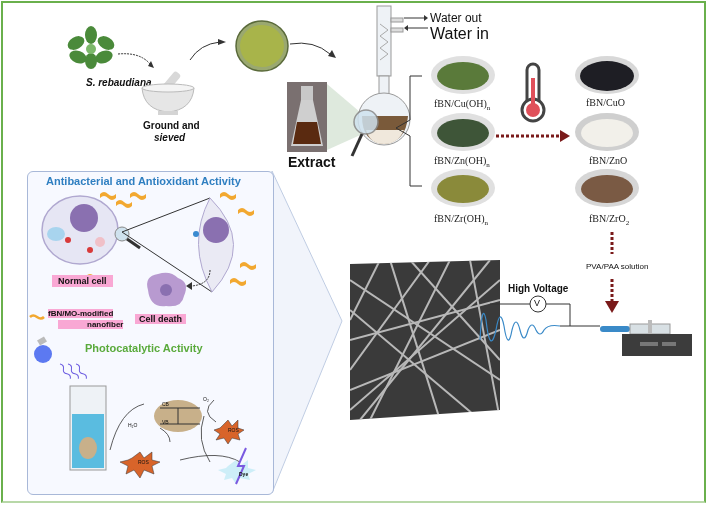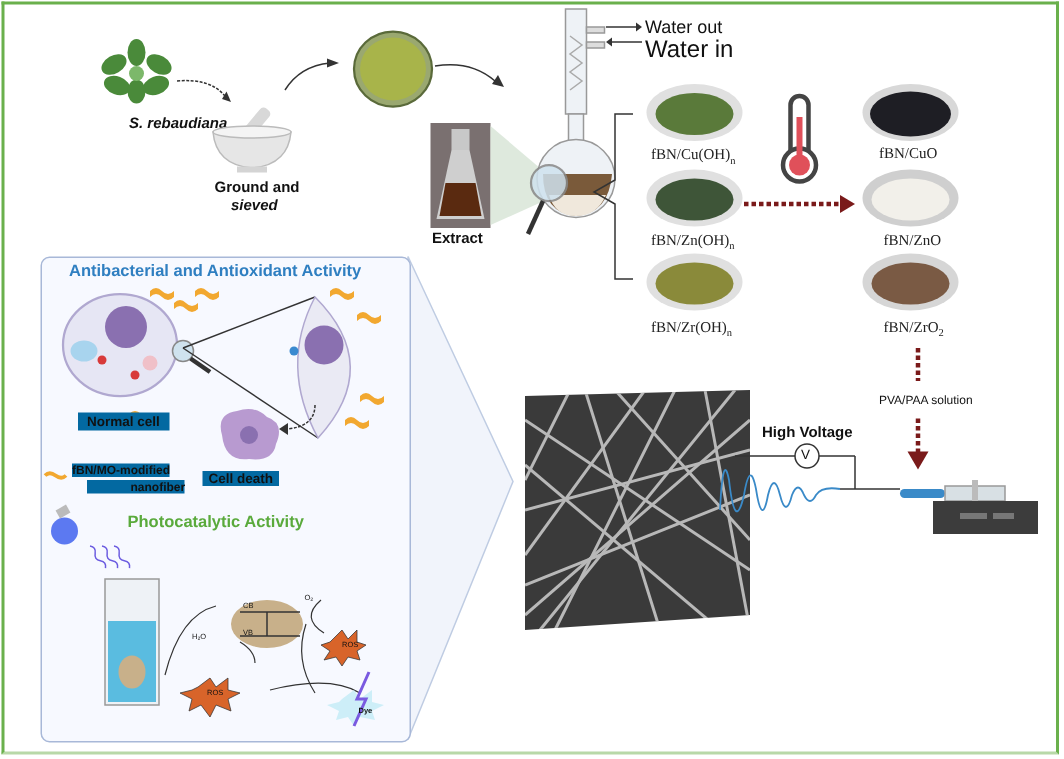--- a/index.html
+++ b/index.html
@@ -2,21 +2,21 @@
 <html><head>
 <meta charset="utf-8">
 <style>
   html,body{margin:0;padding:0;background:#ffffff;}
   body{width:709px;height:506px;position:relative;overflow:hidden;font-family:"Liberation Sans",sans-serif;}
   .frame{position:absolute;left:1px;top:1px;width:705px;height:502px;border:2px solid #6ab04c;border-bottom-color:#b8d8a8;box-sizing:border-box;}
   .lbl{position:absolute;font-family:"Liberation Sans",sans-serif;color:#111;white-space:nowrap;}
   .bold{font-weight:bold;}
   .serif{font-family:"Liberation Serif",serif;font-size:10px;color:#222;}
   .panel{position:absolute;left:27px;top:171px;width:245px;height:322px;border:1.5px solid #a8b8d8;border-radius:6px;background:#f7f9ff;}
-  .tag{position:absolute;background:#0369a1;}
+  .tag{position:absolute;background:#f9a8d4;}
   svg{position:absolute;overflow:visible;}
 </style>
 </head>
 <body>
 
 <div class="frame"></div>
 
 <svg style="left:66px;top:25px" width="50" height="45">
   <g fill="#4a8a3a">
     <ellipse cx="25" cy="10" rx="6" ry="9"></ellipse>
@@ -58,21 +58,21 @@
   <path d="M0 4 Q24 0 40 14" fill="none" stroke="#333" stroke-width="1"></path>
   <polygon points="38,16 46,18 42,10" fill="#333"></polygon>
 </svg>
 
 <svg style="left:287px;top:82px" width="40" height="70">
   <rect x="0" y="0" width="40" height="70" fill="#7a7070"></rect>
   <rect x="14" y="4" width="12" height="14" fill="#c8c8c8"></rect>
   <path d="M14 18 L4 64 L36 64 L26 18 Z" fill="#cfcfcf"></path>
   <path d="M10 40 L6 62 L34 62 L30 40 Z" fill="#5a2a10"></path>
 </svg>
-<div class="lbl bold" style="left:288px;top:154px;font-size:10px;">Extract</div>
+<div class="lbl bold" style="left:288px;top:154px;font-size:14px;">Extract</div>
 <svg style="left:327px;top:82px" width="50" height="70">
   <polygon points="0,2 40,36 40,50 0,68" fill="#d6e4d4" opacity="0.8"></polygon>
 </svg>
 
 <svg style="left:362px;top:4px" width="70" height="160">
   <rect x="15" y="2" width="14" height="70" fill="#eef2f6" stroke="#999"></rect>
   <path d="M18 20 L26 26 L18 32 L26 38 L18 44 L26 50 L18 56" fill="none" stroke="#aaa"></path>
   <rect x="29" y="14" width="12" height="4" fill="#ddd" stroke="#999"></rect>
   <rect x="29" y="24" width="12" height="4" fill="#ddd" stroke="#999"></rect>
   <rect x="17" y="72" width="10" height="20" fill="#eef2f6" stroke="#999"></rect>

